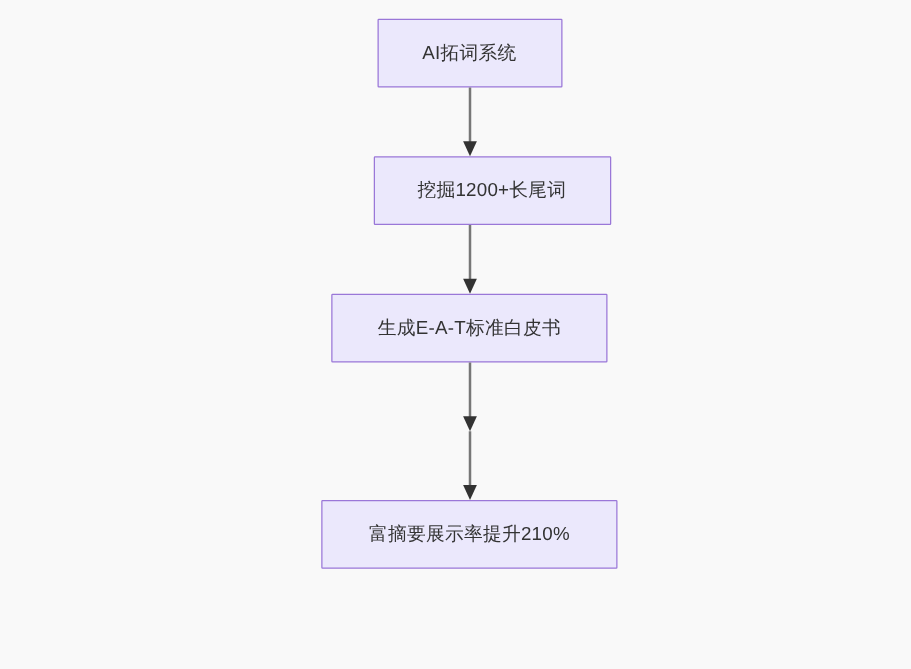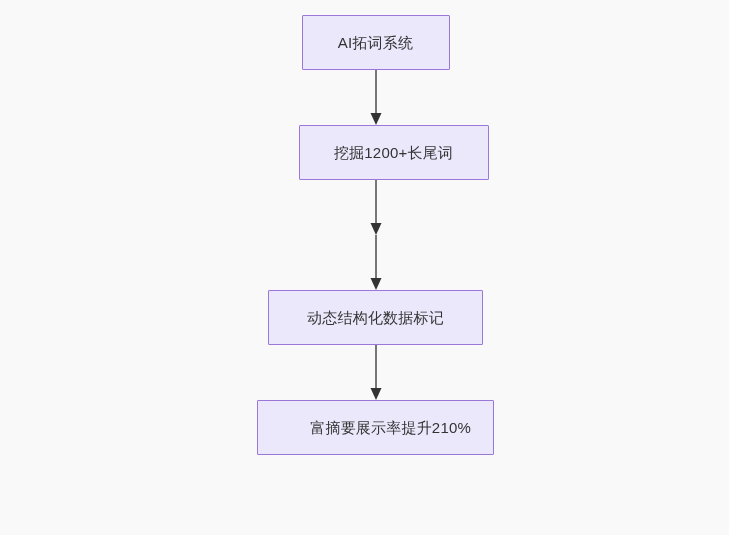--- a/index.html
+++ b/index.html
@@ -87,33 +87,33 @@
 
     <div class="node" style="width: 190px; background: rgb(235, 232, 252); border-color: rgb(154, 119, 216); color: rgb(51, 51, 51); margin-left: 36px;">
       <span>挖掘1200+长尾词</span>
     </div>
 
     <svg class="connector" viewBox="0 0 14 55">
       <line x1="7" y1="0" x2="7" y2="45" stroke="#777777"></line>
       <polygon points="7,55 1.5,43 12.5,43" fill="#333333"></polygon>
     </svg>
 
-
-    <svg class="connector" viewBox="0 0 14 55">
-      <line x1="7" y1="0" x2="7" y2="45" stroke="#777777"></line>
-      <polygon points="7,55 1.5,43 12.5,43" fill="#333333"></polygon>
-    </svg>
-
-    <div class="node" style="width: 215px; background: rgb(235, 232, 252); border-color: rgb(154, 119, 216); color: rgb(51, 51, 51);">
-      <span>动态结构化数据标记</span>
+    <div class="node" style="width: 221px; background: rgb(235, 232, 252); border-color: rgb(154, 119, 216); color: rgb(51, 51, 51);">
+      <span>生成E-A-T标准白皮书</span>
     </div>
 
     <svg class="connector" viewBox="0 0 14 55">
       <line x1="7" y1="0" x2="7" y2="45" stroke="#777777"></line>
       <polygon points="7,55 1.5,43 12.5,43" fill="#333333"></polygon>
     </svg>
 
-    <div class="node" style="width: 237px; background: rgb(235, 232, 252); border-color: rgb(154, 119, 216); color: rgb(51, 51, 51); justify-content: flex-end;">
+
+    <svg class="connector" viewBox="0 0 14 55">
+      <line x1="7" y1="0" x2="7" y2="45" stroke="#777777"></line>
+      <polygon points="7,55 1.5,43 12.5,43" fill="#333333"></polygon>
+    </svg>
+
+    <div class="node" style="width: 237px; background: rgb(235, 232, 252); border-color: rgb(154, 119, 216); color: rgb(51, 51, 51);">
       <span>富摘要展示率提升210%</span>
     </div>
 
   </div>
 </div>
 
 </body></html>

